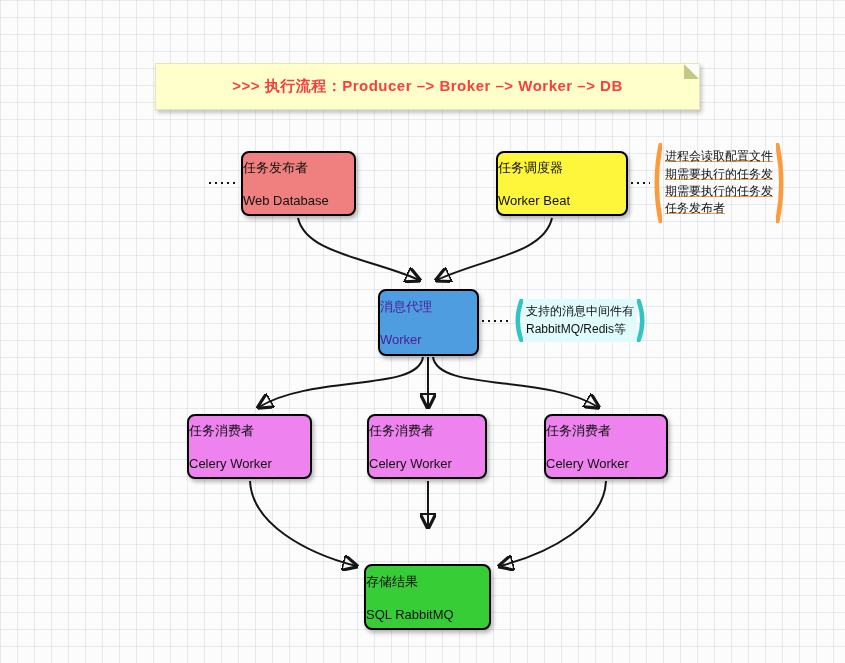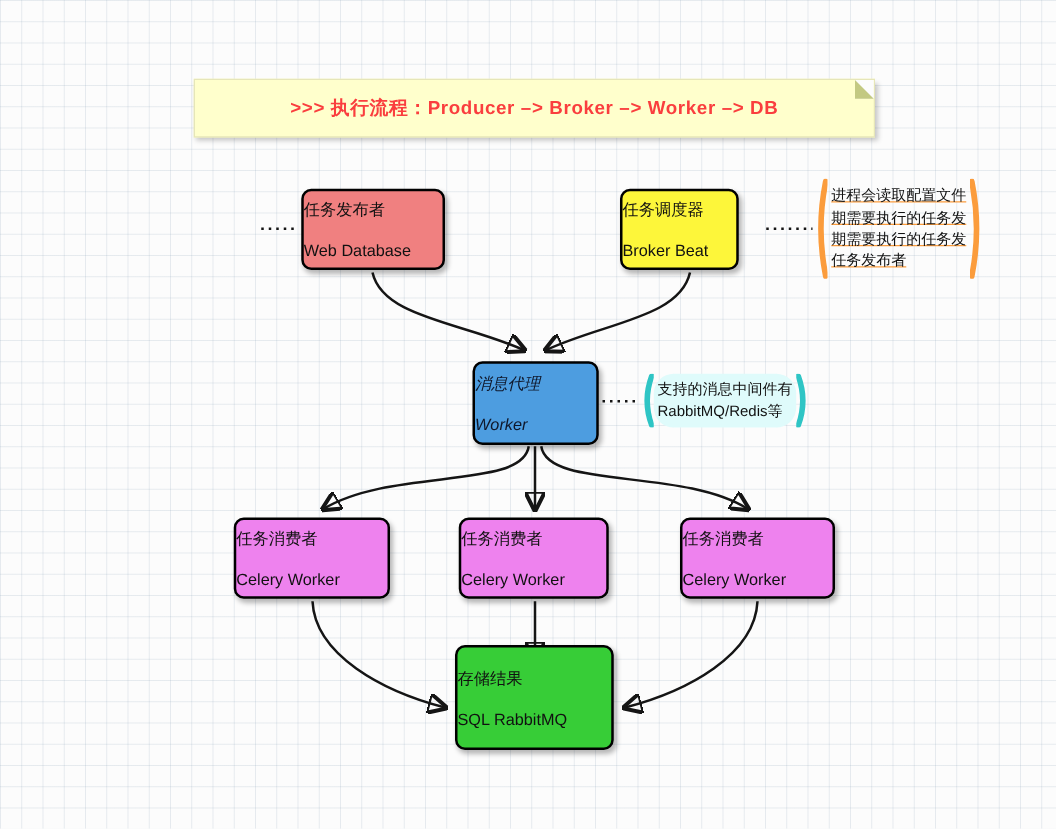--- a/index.html
+++ b/index.html
@@ -28,33 +28,33 @@
     position:absolute; top:0; right:0; width:0; height:0;
     border-top:15px solid #fcfcfc; border-left:15px solid #c3c982;
   }
 
   .node {
     position:absolute; border:2px solid #000; border-radius:8px;
     display:flex; flex-direction:column; align-items:flex-start; justify-content:center;
     gap:16px; text-align:center; font-size:13px; color:#111;
     box-shadow:2px 3px 4px rgba(0,0,0,.28);
   }
-  .node.white-text { color:#0f172a;font-style:italic; }
+  .node.white-text { color:#4c1d95; }
 
   .note {
     position:absolute; display:flex; align-items:stretch;
     font-size:12px; line-height:1.45;
   }
   .note .brk { width:10px; flex:0 0 10px; }
   .note .brk svg { width:100%; height:100%; display:block; }
   .note .note-text {
     color:#111; padding:2px 3px; display:flex; flex-direction:column;
     justify-content:center; text-align:left; white-space:nowrap;
   }
-  .note.cyan .note-text { background:#dffbfb;border-radius:16px; }
+  .note.cyan .note-text { background:#dffbfb; }
 </style>
 </head>
 <body>
 
 <div class="canvas">
 
   <svg class="arrow-layer" viewBox="0 0 845 663">
     <defs>
       <marker id="arrow" viewBox="0 0 10 10" refX="8.5" refY="5" markerWidth="8" markerHeight="8" orient="auto-start-reverse">
         <path d="M0,0 L10,5 L0,10 z" fill="#151515" stroke="none"></path>
@@ -77,23 +77,23 @@
     <span style="color: rgb(250, 62, 62);">&gt;&gt;&gt; 执行流程：Producer –&gt; Broker –&gt; Worker –&gt; DB</span>
     <span class="fold"></span>
   </div>
 
 
   <div class="node" style="left: 241px; top: 151px; width: 115px; height: 65px; background: rgb(240, 128, 128);">
     <div>任务发布者</div>
     <div>Web Database</div>
   </div>
 
-  <div class="node" style="left: 496px; top: 151px; width: 95px; height: 65px; background: rgb(253, 246, 58);">
+  <div class="node" style="left: 496px; top: 151px; width: 132px; height: 65px; background: rgb(253, 246, 58);">
     <div>任务调度器</div>
-    <div>Broker Beat</div>
+    <div>Worker Beat</div>
   </div>
 
   <div class="note" style="left: 652px; top: 143px; width: 132px; height: 80px; color: rgb(251, 156, 60); text-decoration: underline;">
     <span class="brk">
       <svg viewBox="0 0 10 60" preserveAspectRatio="none">
           <path d="M8.5,2 Q1,30 8.5,58" stroke="currentColor" stroke-width="4.5" fill="none" stroke-linecap="round"></path>
         </svg>
     </span>
     <div class="note-text">
       <div>进程会读取配置文件</div>
@@ -138,18 +138,18 @@
   <div class="node" style="left: 367px; top: 414px; width: 120px; height: 65px; background: rgb(238, 130, 238);">
     <div>任务消费者</div>
     <div>Celery Worker</div>
   </div>
 
   <div class="node" style="left: 544px; top: 414px; width: 124px; height: 65px; background: rgb(238, 130, 238);">
     <div>任务消费者</div>
     <div>Celery Worker</div>
   </div>
 
-  <div class="node" style="left: 364px; top: 516px; width: 127px; height: 84px; background: rgb(55, 205, 55);">
+  <div class="node" style="left: 364px; top: 564px; width: 127px; height: 66px; background: rgb(55, 205, 55);">
     <div>存储结果</div>
     <div>SQL RabbitMQ</div>
   </div>
 
 </div>
 
 </body></html>

